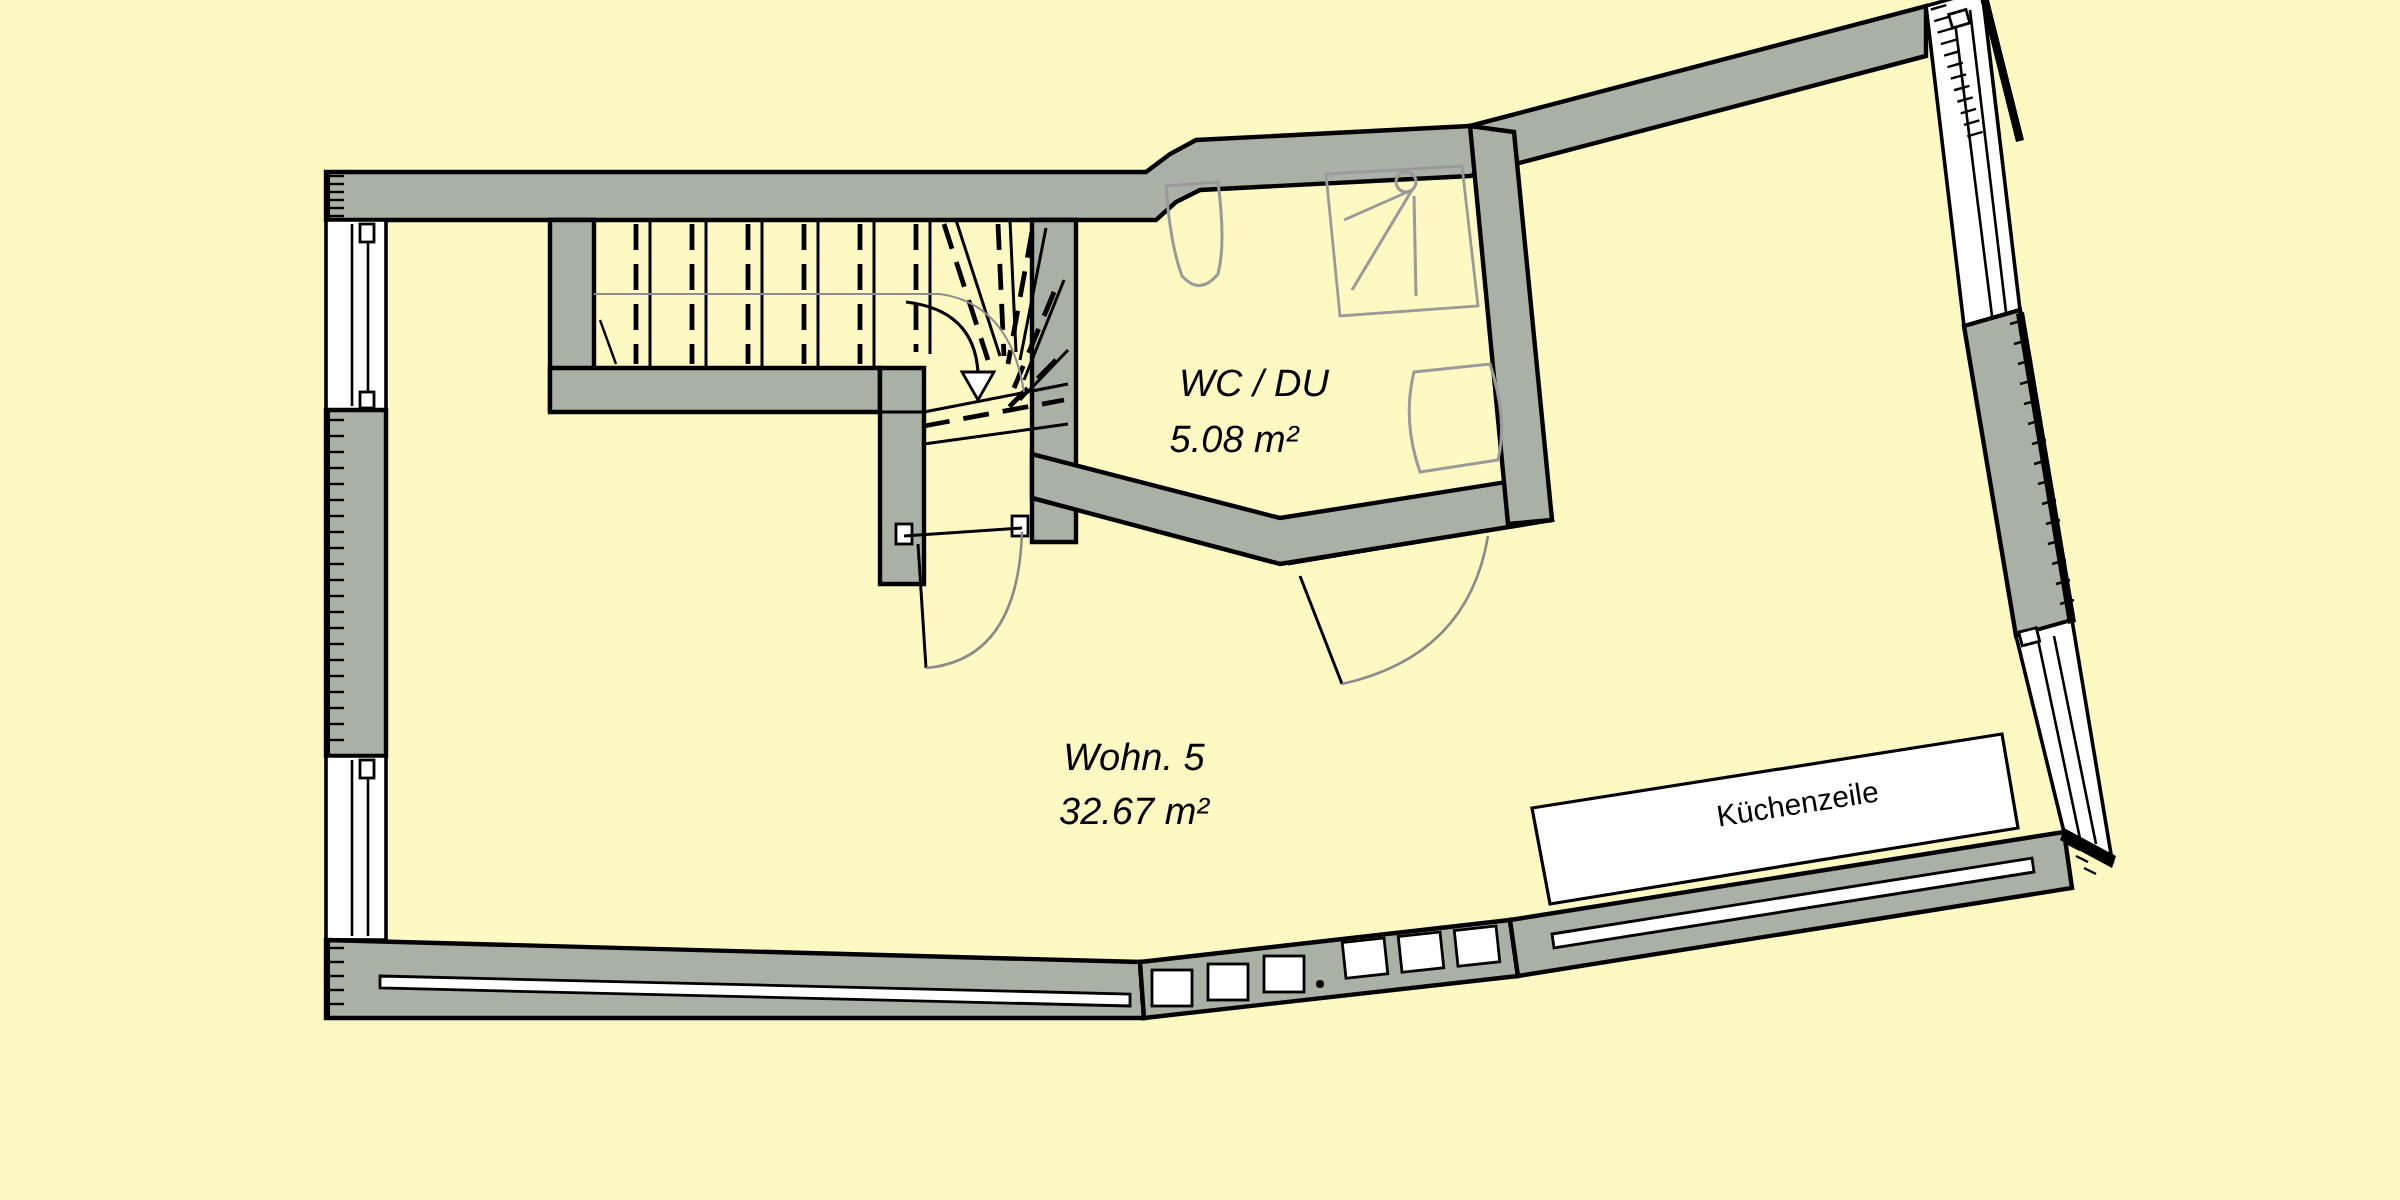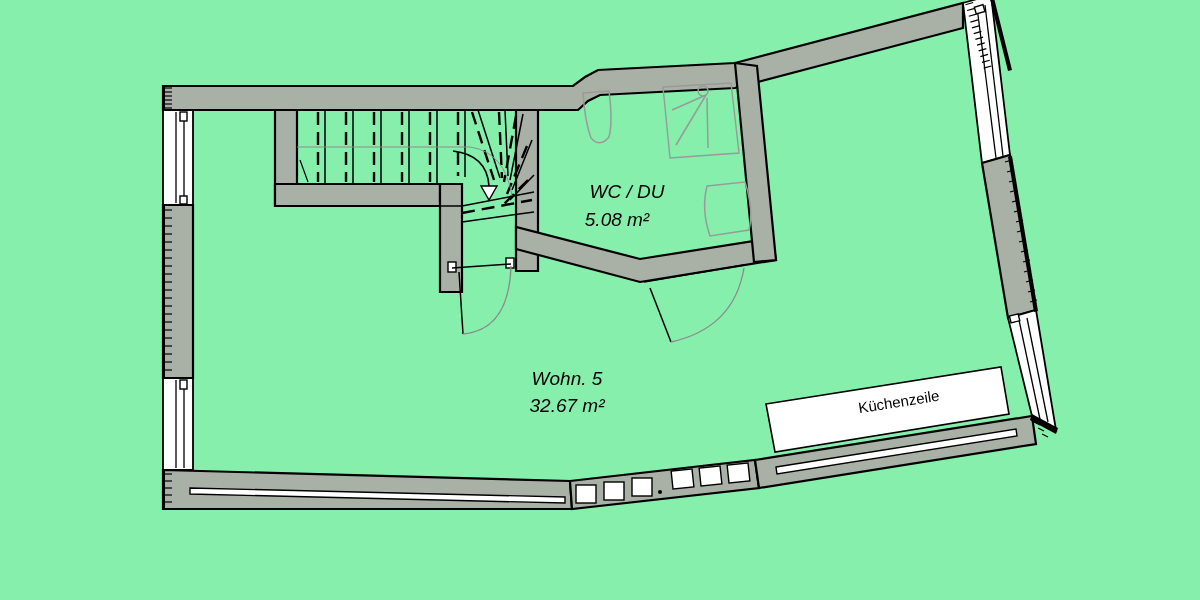--- a/index.html
+++ b/index.html
@@ -10,21 +10,21 @@
   body {
     width: 1200px;
     height: 600px;
     overflow: hidden;
     font-family: "Liberation Sans", sans-serif;
   }
   #plan-root {
     position: relative;
     width: 1200px;
     height: 600px;
-    background: #86efac;
+    background: #fef9c3;
   }
   svg.plan {
     display: block;
     width: 1200px;
     height: 600px;
   }
   .wall-fill { fill: #a9b0a6; stroke: #000000; stroke-width: 2.2; stroke-linejoin: miter; }
   .void { fill: #ffffff; stroke: #000000; stroke-width: 1.8; }
   .void-thin { fill: #ffffff; stroke: #000000; stroke-width: 1.4; }
   .glass-line { stroke: #000000; stroke-width: 1.3; fill: none; }

